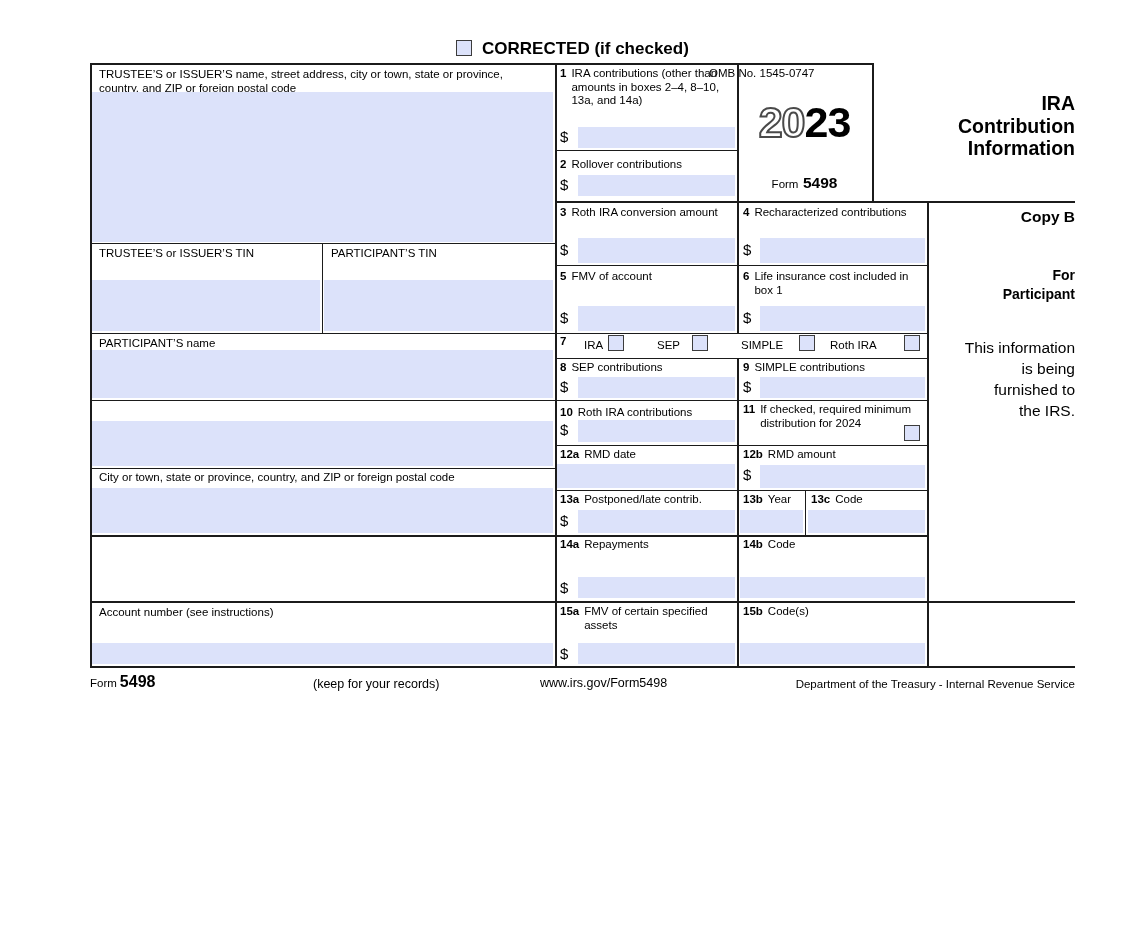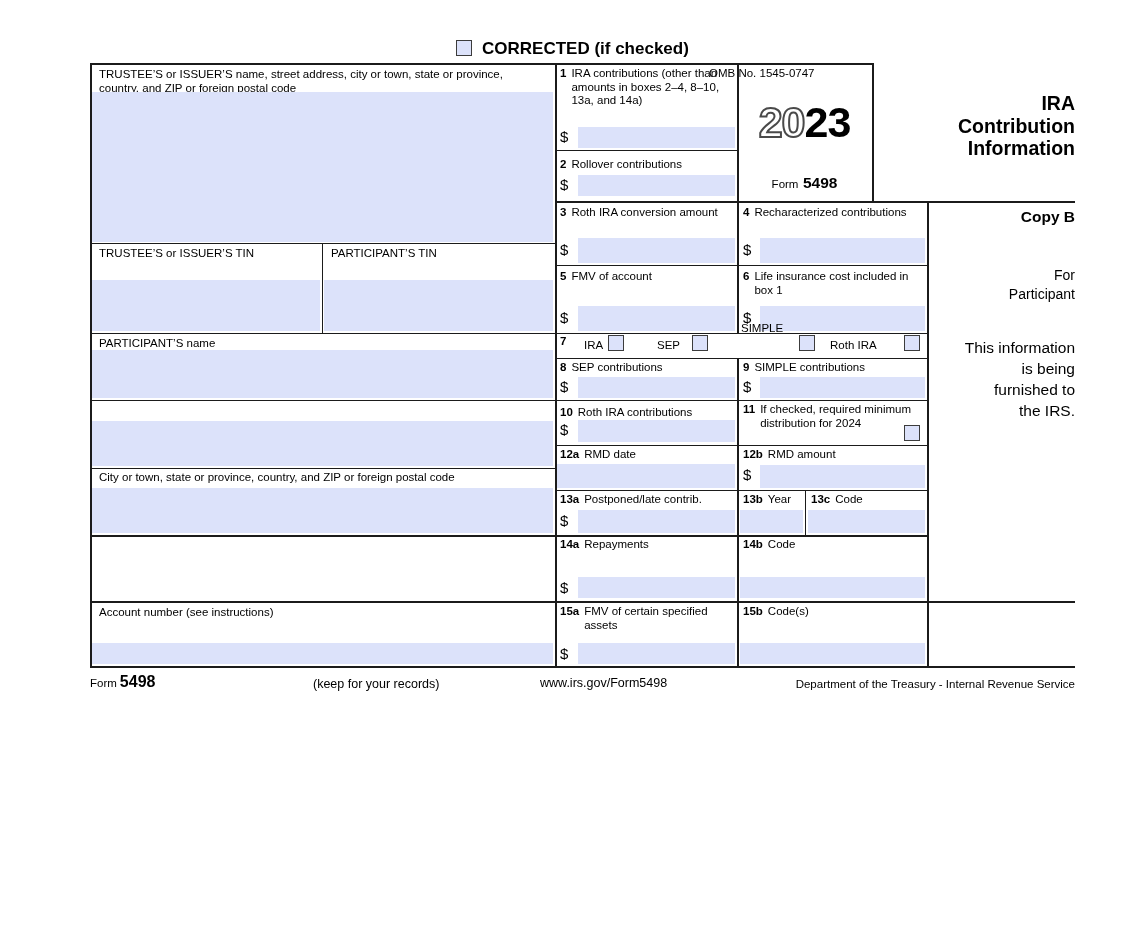--- a/index.html
+++ b/index.html
@@ -18,21 +18,21 @@
         font-size:43px;font-weight:700;letter-spacing:-1px;white-space:nowrap;}
   .year-outline{color:#fff;-webkit-text-stroke:2px #4a4a4a;}
   .ombform{position:absolute;left:737px;top:174px;width:135px;text-align:center;}
   .ombform .fw{font-size:11.5px;}
   .ombform .fn{font-size:15.5px;font-weight:700;}
   .title{position:absolute;right:62px;top:92px;width:220px;text-align:right;
          font-size:19.5px;line-height:22.5px;font-weight:700;white-space:pre-line;}
   .copyb{position:absolute;right:62px;top:208px;width:200px;text-align:right;
          font-size:15.5px;font-weight:700;}
   .audience{position:absolute;right:62px;top:266px;width:200px;text-align:right;
-            font-size:14px;line-height:19px;font-weight:400;white-space:pre-line;}
+            font-size:14px;line-height:19px;font-weight:700;white-space:pre-line;}
   .notice{position:absolute;right:62px;top:337px;width:200px;text-align:right;
           font-size:15.5px;line-height:21px;white-space:pre-line;}
   .footer-form{position:absolute;left:90px;top:673px;display:flex;align-items:baseline;}
   .footer-form .fw{font-size:11.5px;}
   .footer-form .fn{font-size:16px;font-weight:700;margin-left:3px;}
   .footer-keep{position:absolute;left:313px;top:677px;font-size:12.5px;}
   .footer-url{position:absolute;left:540px;top:676px;font-size:12.5px;}
   .footer-dept{position:absolute;right:62px;top:678px;font-size:11.5px;}
   .cbl{font-size:11.5px;position:absolute;}
 </style>
@@ -142,21 +142,21 @@
       <span>Life insurance cost included in box 1</span>
     </div>
   <div class="dollar" style="left:743px;top:309px;">$</div>
   <div class="fill" style="left:760px;top:306px;width:165px;height:25px;"></div>
 
   <div class="cbl" style="left:560px;top:335px;font-weight:700;">7</div>
   <div class="cbl" style="left:584px;top:339px;">IRA</div>
   <div class="cb" style="left:608px;top:335px;"></div>
   <div class="cbl" style="left:657px;top:339px;">SEP</div>
   <div class="cb" style="left:692px;top:335px;"></div>
-  <div class="cbl" style="left:741px;top:322px;">SIMPLE</div>
+  <div class="cbl" style="left:741px;top:339px;">SIMPLE</div>
   <div class="cb" style="left:799px;top:335px;"></div>
   <div class="cbl" style="left:830px;top:339px;">Roth IRA</div>
   <div class="cb" style="left:904px;top:335px;"></div>
 
   <div class="lbl flexlbl" style="left:560px;top:361px;width:168px;">
       <span class="num">8</span>
       <span>SEP contributions</span>
     </div>
   <div class="dollar" style="left:560px;top:378px;">$</div>
   <div class="fill" style="left:578px;top:377px;width:157px;height:21px;"></div>

